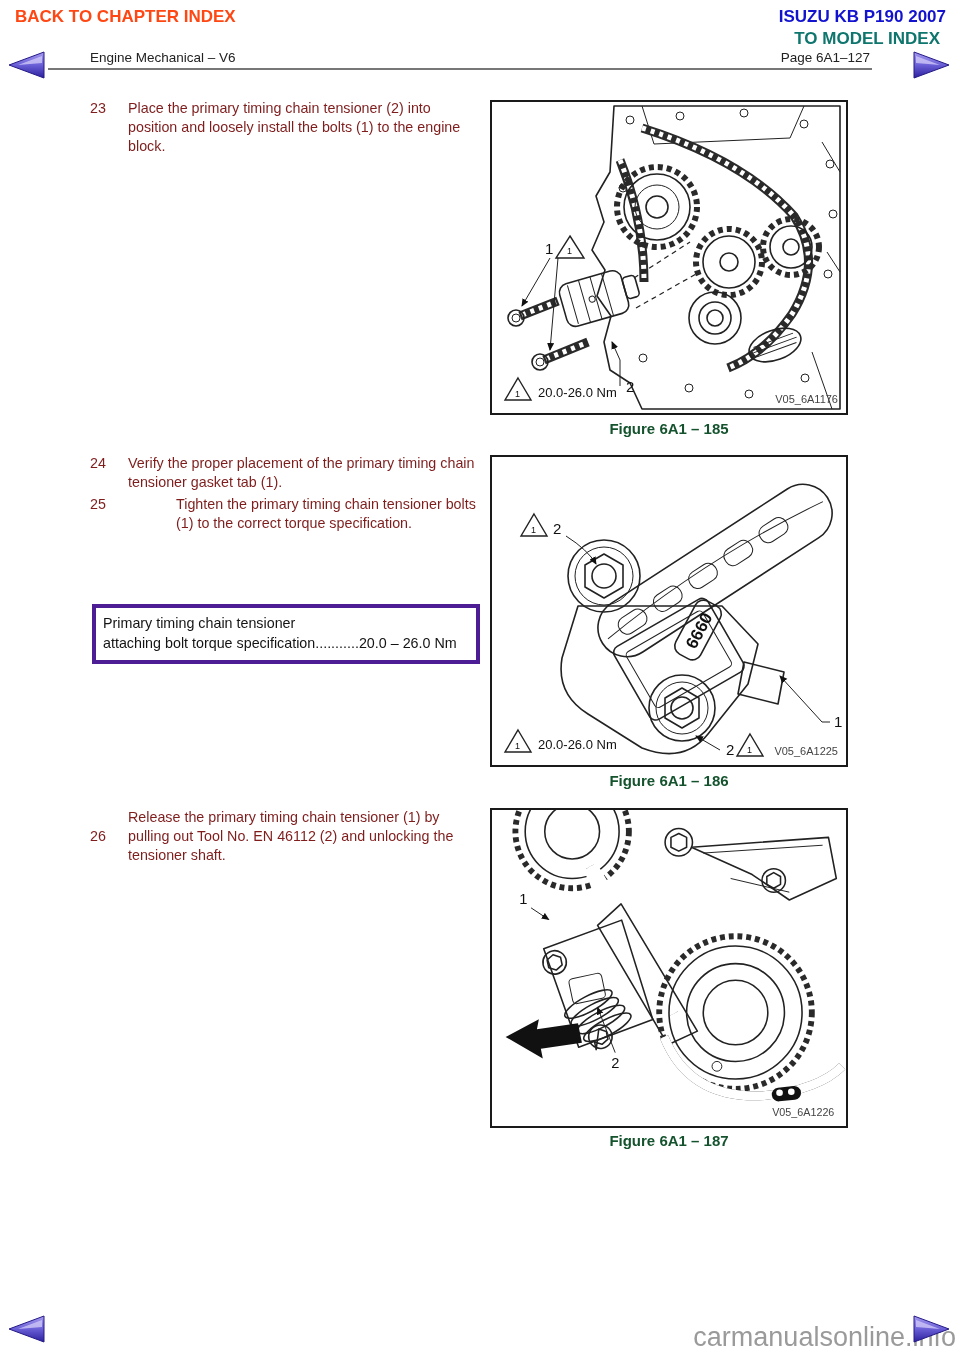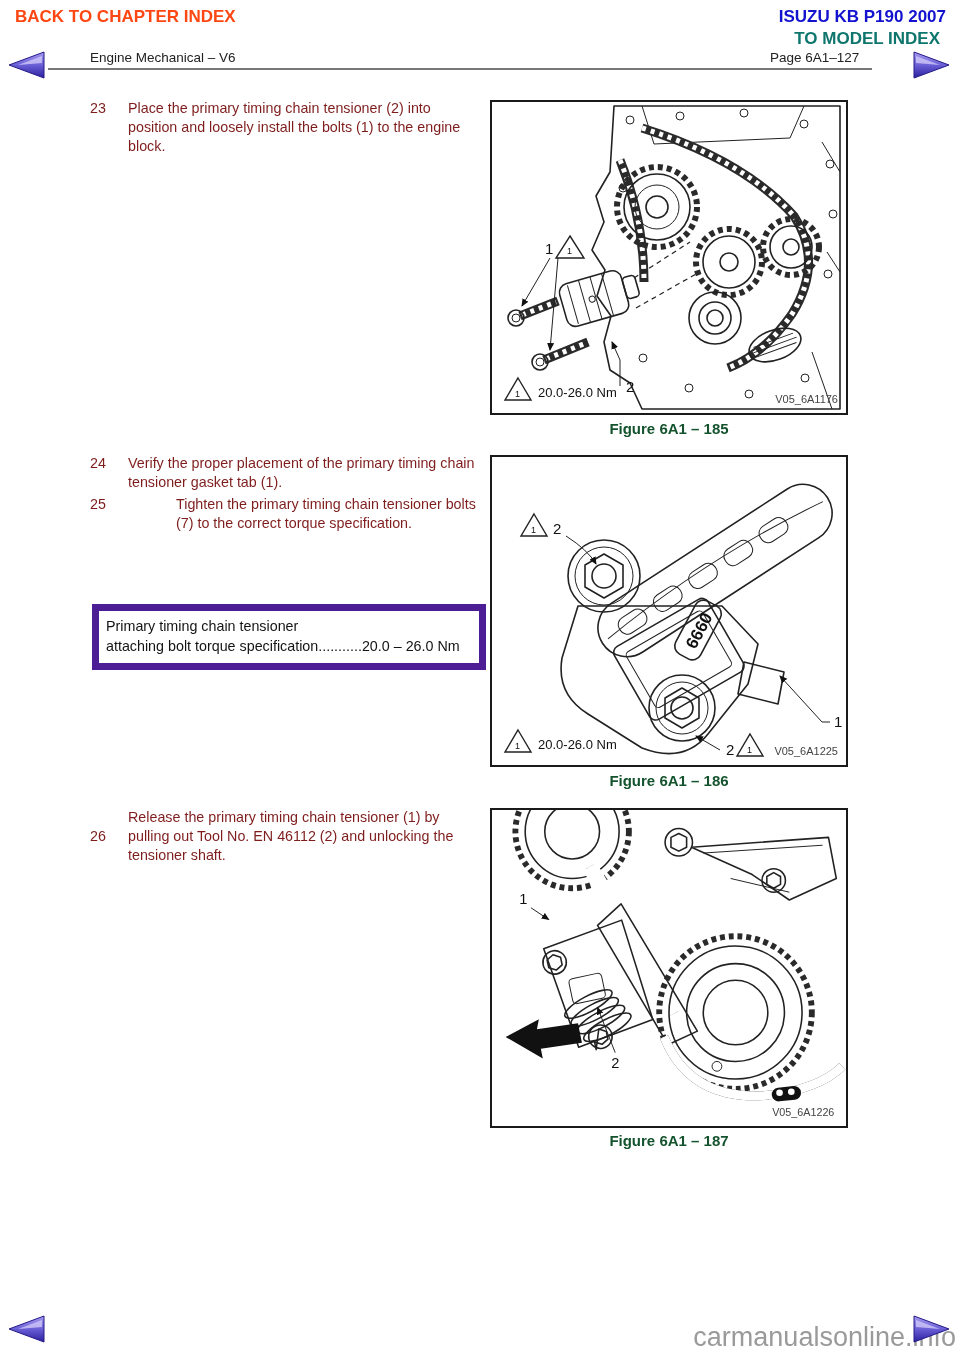--- a/index.html
+++ b/index.html
@@ -5,39 +5,39 @@
   html,body{margin:0;padding:0;background:#ffffff;}
   body{width:960px;height:1358px;position:relative;overflow:hidden;
        font-family:"Liberation Sans",sans-serif;color:#111;}
   .abs{position:absolute;}
 
   
   .back-link{left:15px;top:7px;font-size:17px;font-weight:bold;color:#ff4713;}
   .title-link{right:14px;top:7px;font-size:17px;font-weight:bold;color:#1212cf;text-align:right;}
   .model-link{right:20px;top:29px;font-size:17px;font-weight:bold;color:#0f766e;text-align:right;}
   .section-label{left:90px;top:50px;font-size:13.5px;color:#222;}
-  .page-label{left:770px;top:50px;width:100px;font-size:13.5px;color:#222;}
+  .page-label{left:770px;top:50px;width:100px;text-align:right;font-size:13.5px;color:#222;}
   .header-rule{left:48px;top:68px;width:824px;height:2px;background:#777;}
 
   
   .nav-arrow{width:40px;height:30px;cursor:pointer;}
   .arr-tl{left:6px;top:50px;}   .arr-tr{right:8px;top:50px;}
   .arr-bl{left:6px;top:1314px;} .arr-br{right:8px;top:1314px;z-index:5;}
 
   
   .step{display:flex;width:390px;font-size:14.3px;line-height:19px;color:#7f1d1d;}
   .step .num{width:38px;flex:0 0 38px;}
   .step .txt{width:352px;}
   .step-23{left:90px;top:99px;}
   .step-24{left:90px;top:454px;}
   .step-25{left:90px;top:495px;gap:48px;}
   .step-26{left:90px;top:808px;align-items:center;}
 
   
-  .spec-box{left:92px;top:604px;width:366px;border:7px solid #4c1d95;
+  .spec-box{left:92px;top:604px;width:366px;border:4px solid #4c1d95;
             padding:5px 7px 7px 7px;font-size:14.3px;line-height:20px;color:#141414;}
 
   
   .figure-box{width:358px;height:315px;border:2px solid #1a1a1a;background:#fff;box-sizing:border-box;}
   .fig1{left:490px;top:100px;}
   .fig2{left:490px;top:455px;height:312px;}
   .fig3{left:490px;top:808px;height:320px;}
   .fig-caption{width:358px;text-align:center;font-size:15px;font-weight:bold;color:#14532d;}
   .cap1{left:490px;top:420px;} .cap2{left:490px;top:772px;} .cap3{left:490px;top:1132px;}
   .figure-box svg{width:100%;height:100%;display:block;}
@@ -97,21 +97,21 @@
 <div class="abs step step-23">
   <div class="num">23</div>
   <div class="txt">Place the primary timing chain tensioner (2) into position and loosely install the bolts (1) to the engine block.</div>
 </div>
 <div class="abs step step-24">
   <div class="num">24</div>
   <div class="txt">Verify the proper placement of the primary timing chain tensioner gasket tab (1).</div>
 </div>
 <div class="abs step step-25">
   <div class="num">25</div>
-  <div class="txt">Tighten the primary timing chain tensioner bolts (7) to the correct torque specification.</div>
+  <div class="txt">Tighten the primary timing chain tensioner bolts (1) to the correct torque specification.</div>
 </div>
 <div class="abs step step-26">
   <div class="num">26</div>
   <div class="txt">Release the primary timing chain tensioner (1) by pulling out Tool No. EN 46112 (2) and unlocking the tensioner shaft.</div>
 </div>
 
 <div class="abs spec-box">
   <div>Primary timing chain tensioner</div>
   <div><span>attaching bolt torque specification</span><span>...........</span><span>20.0 – 26.0 Nm</span></div>
 </div>

